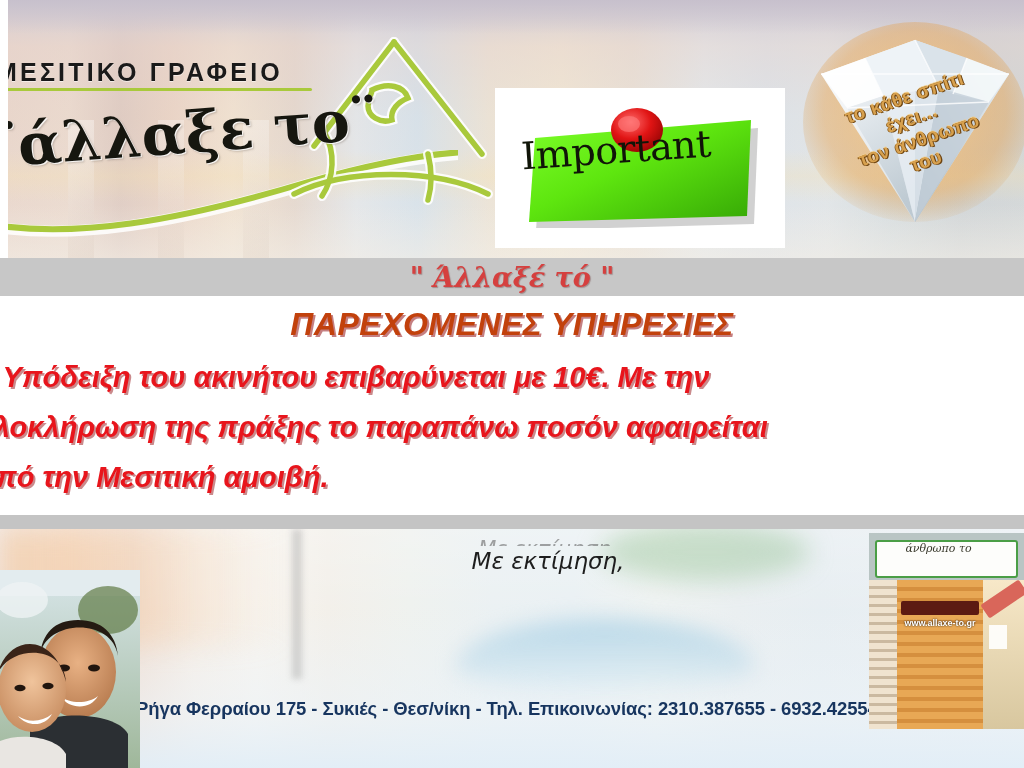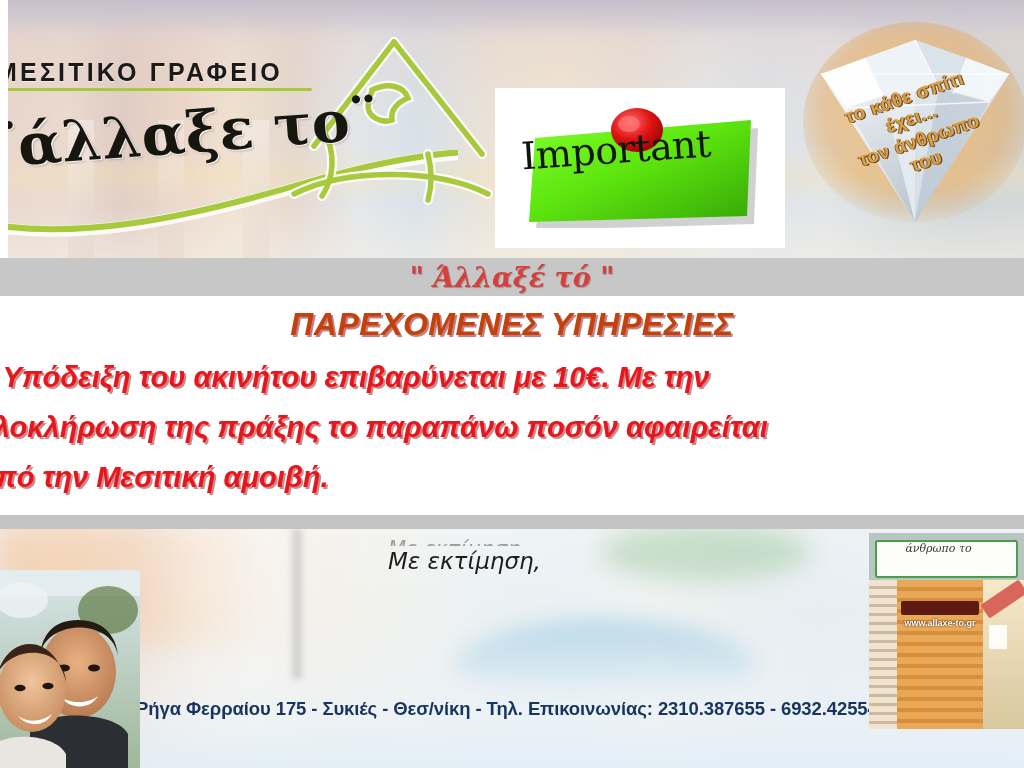--- a/index.html
+++ b/index.html
@@ -109,21 +109,21 @@
   }
   .f-blob{position:absolute;pointer-events:none;}
   .fb-boat{left:455px;top:90px;width:300px;height:70px;border-radius:50% 50% 46% 46%/70% 70% 30% 30%;
     background:linear-gradient(180deg,rgba(167,207,228,.75),rgba(200,228,240,.25));filter:blur(10px);}
   .fb-green{left:600px;top:-6px;width:210px;height:58px;border-radius:50%;
     background:rgba(150,195,150,.45);filter:blur(12px);}
   .fb-post{left:292px;top:0;width:10px;height:150px;background:rgba(168,168,168,.45);filter:blur(3px);}
   .fb-warm{left:0;top:0;width:290px;height:118px;background:linear-gradient(90deg,rgba(243,196,150,.55),rgba(248,228,205,0));filter:blur(12px);}
 
   .sig{
-    position:absolute;left:388px;top:534px;width:300px;
+    position:absolute;left:398px;top:534px;width:300px;text-align:center;
     font-family:"DejaVu Sans",sans-serif;font-style:italic;font-size:23px;color:#1d1d1d;
     line-height:30px;
   }
   .sig .sig-cut{display:block;height:12px;overflow:hidden;color:#5c5c5c;font-size:21px;opacity:.55;}
 
   .address{
     position:absolute;left:0;top:698px;width:1024px;text-align:center;
     font-family:"Liberation Sans",sans-serif;font-weight:700;font-size:18.5px;
     color:#17355f;letter-spacing:-0.1px;white-space:nowrap;
   }

